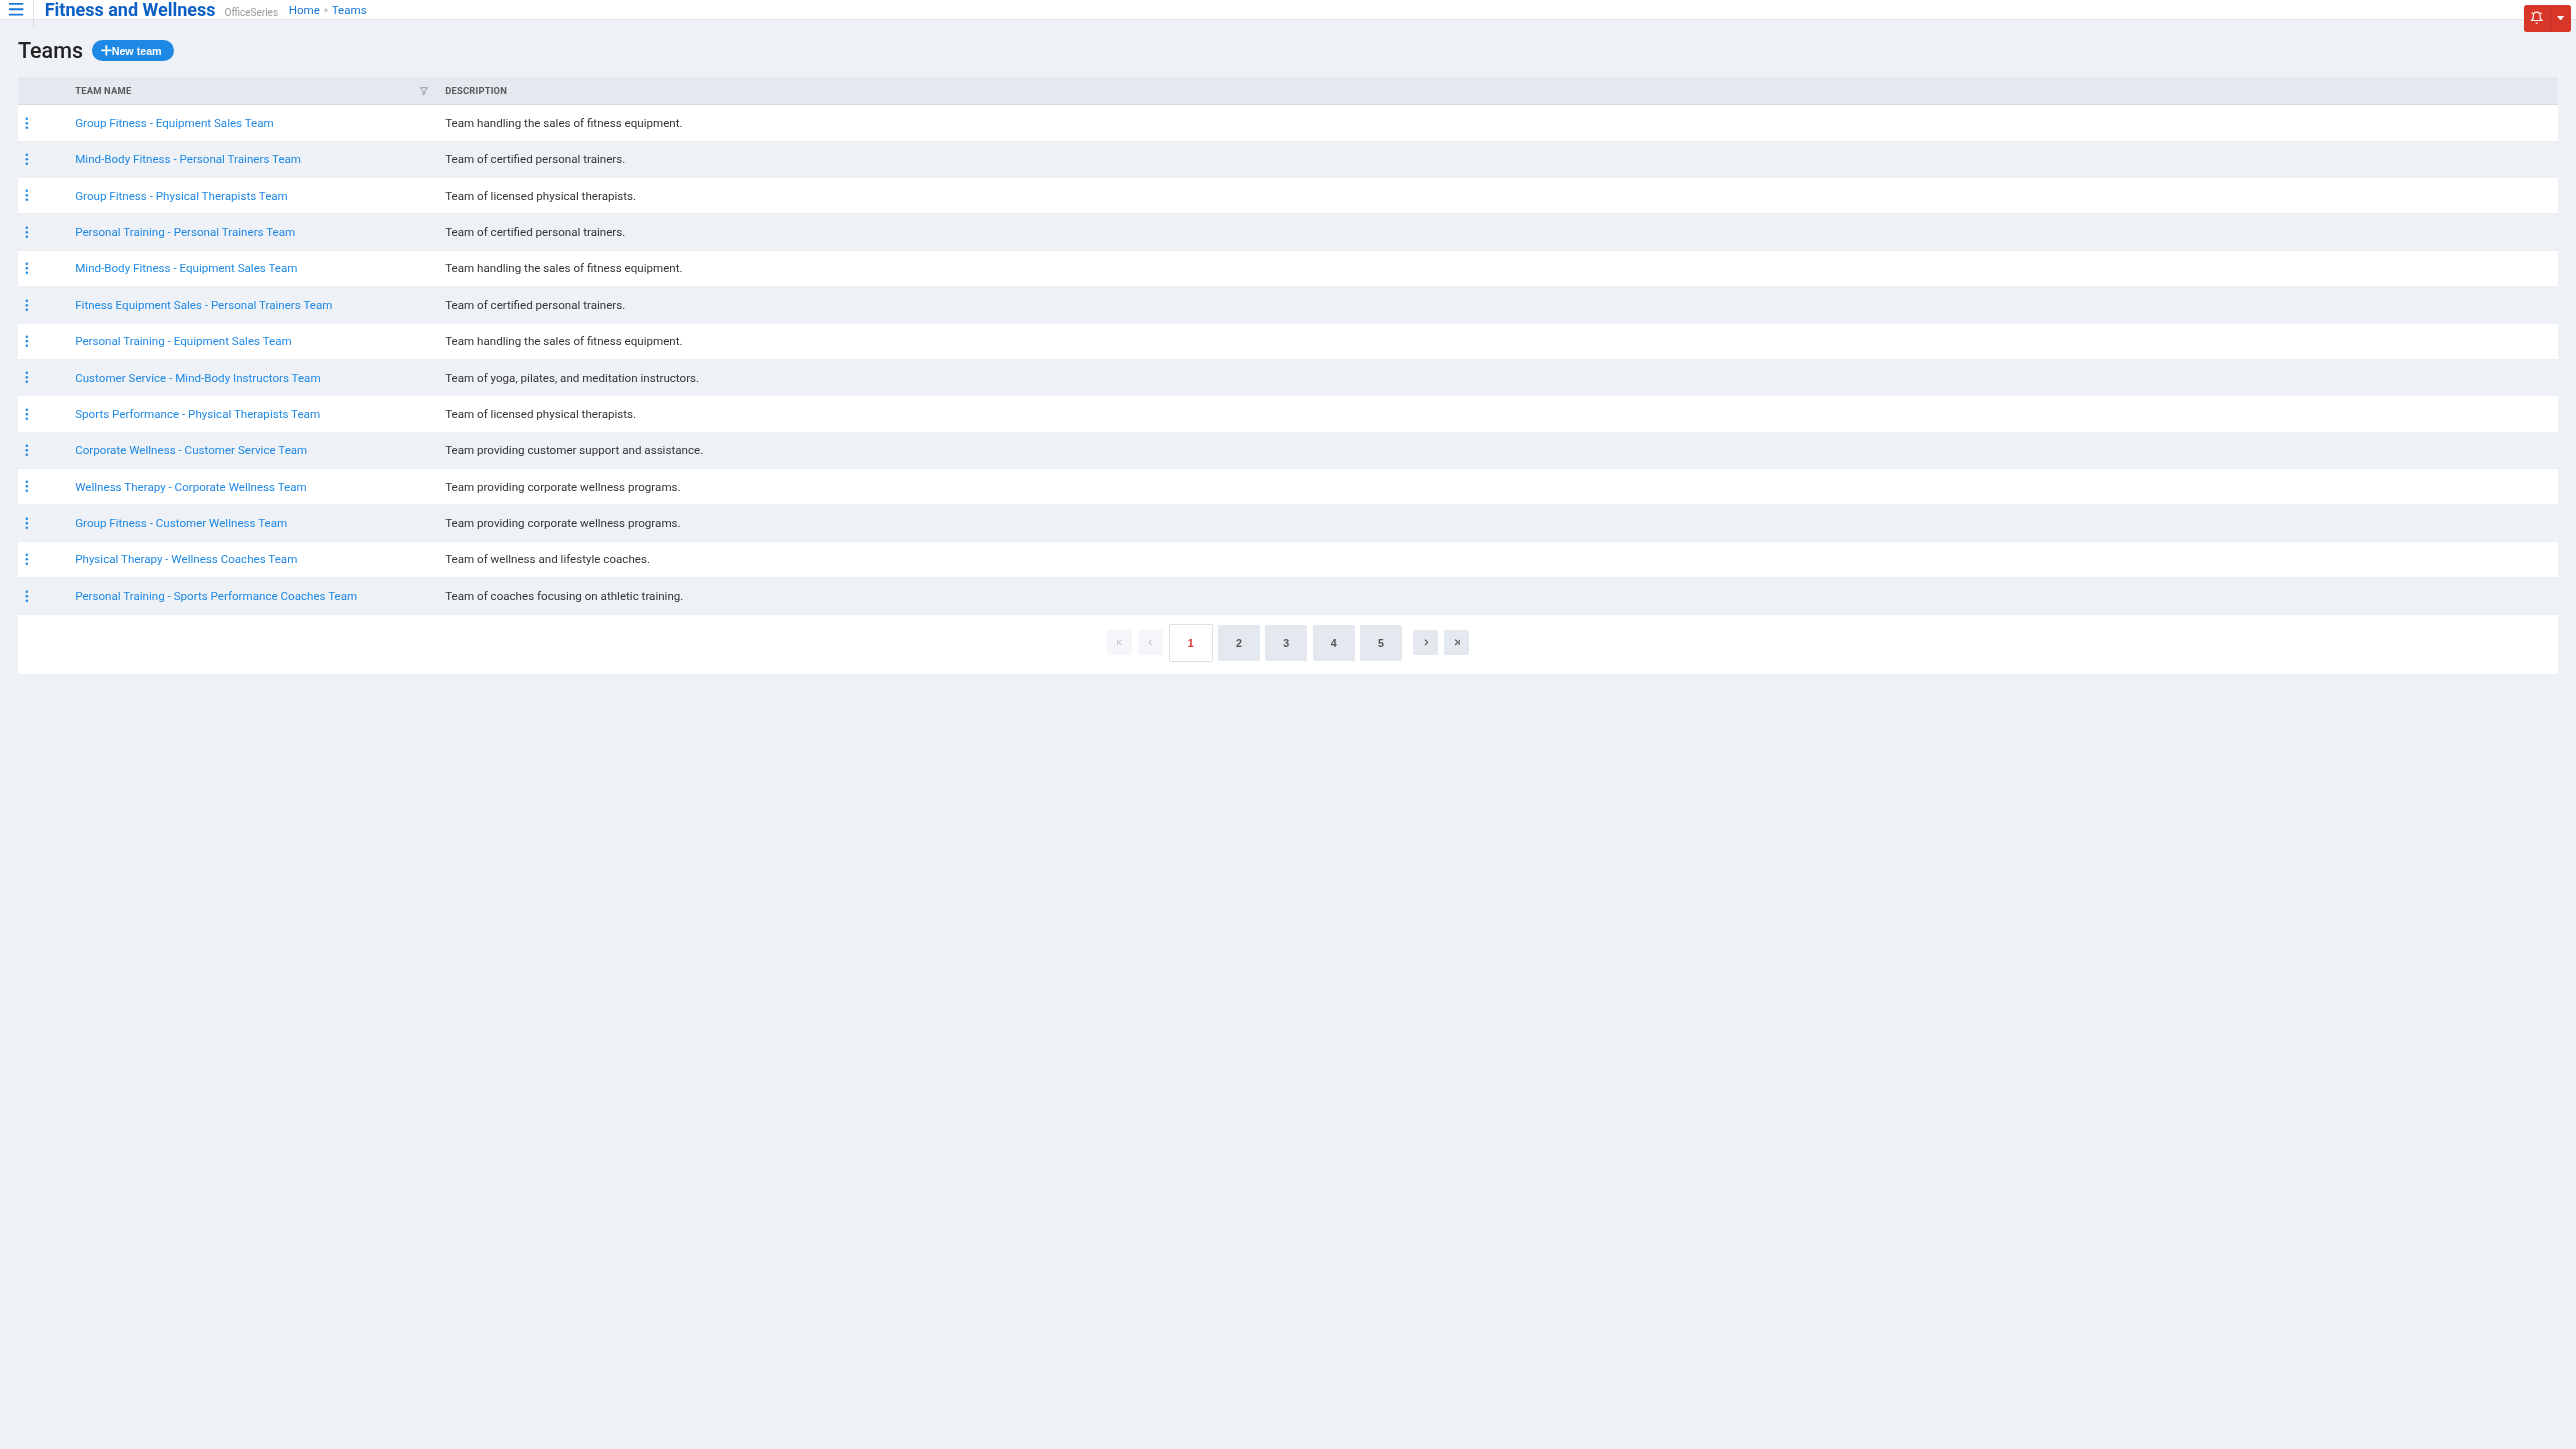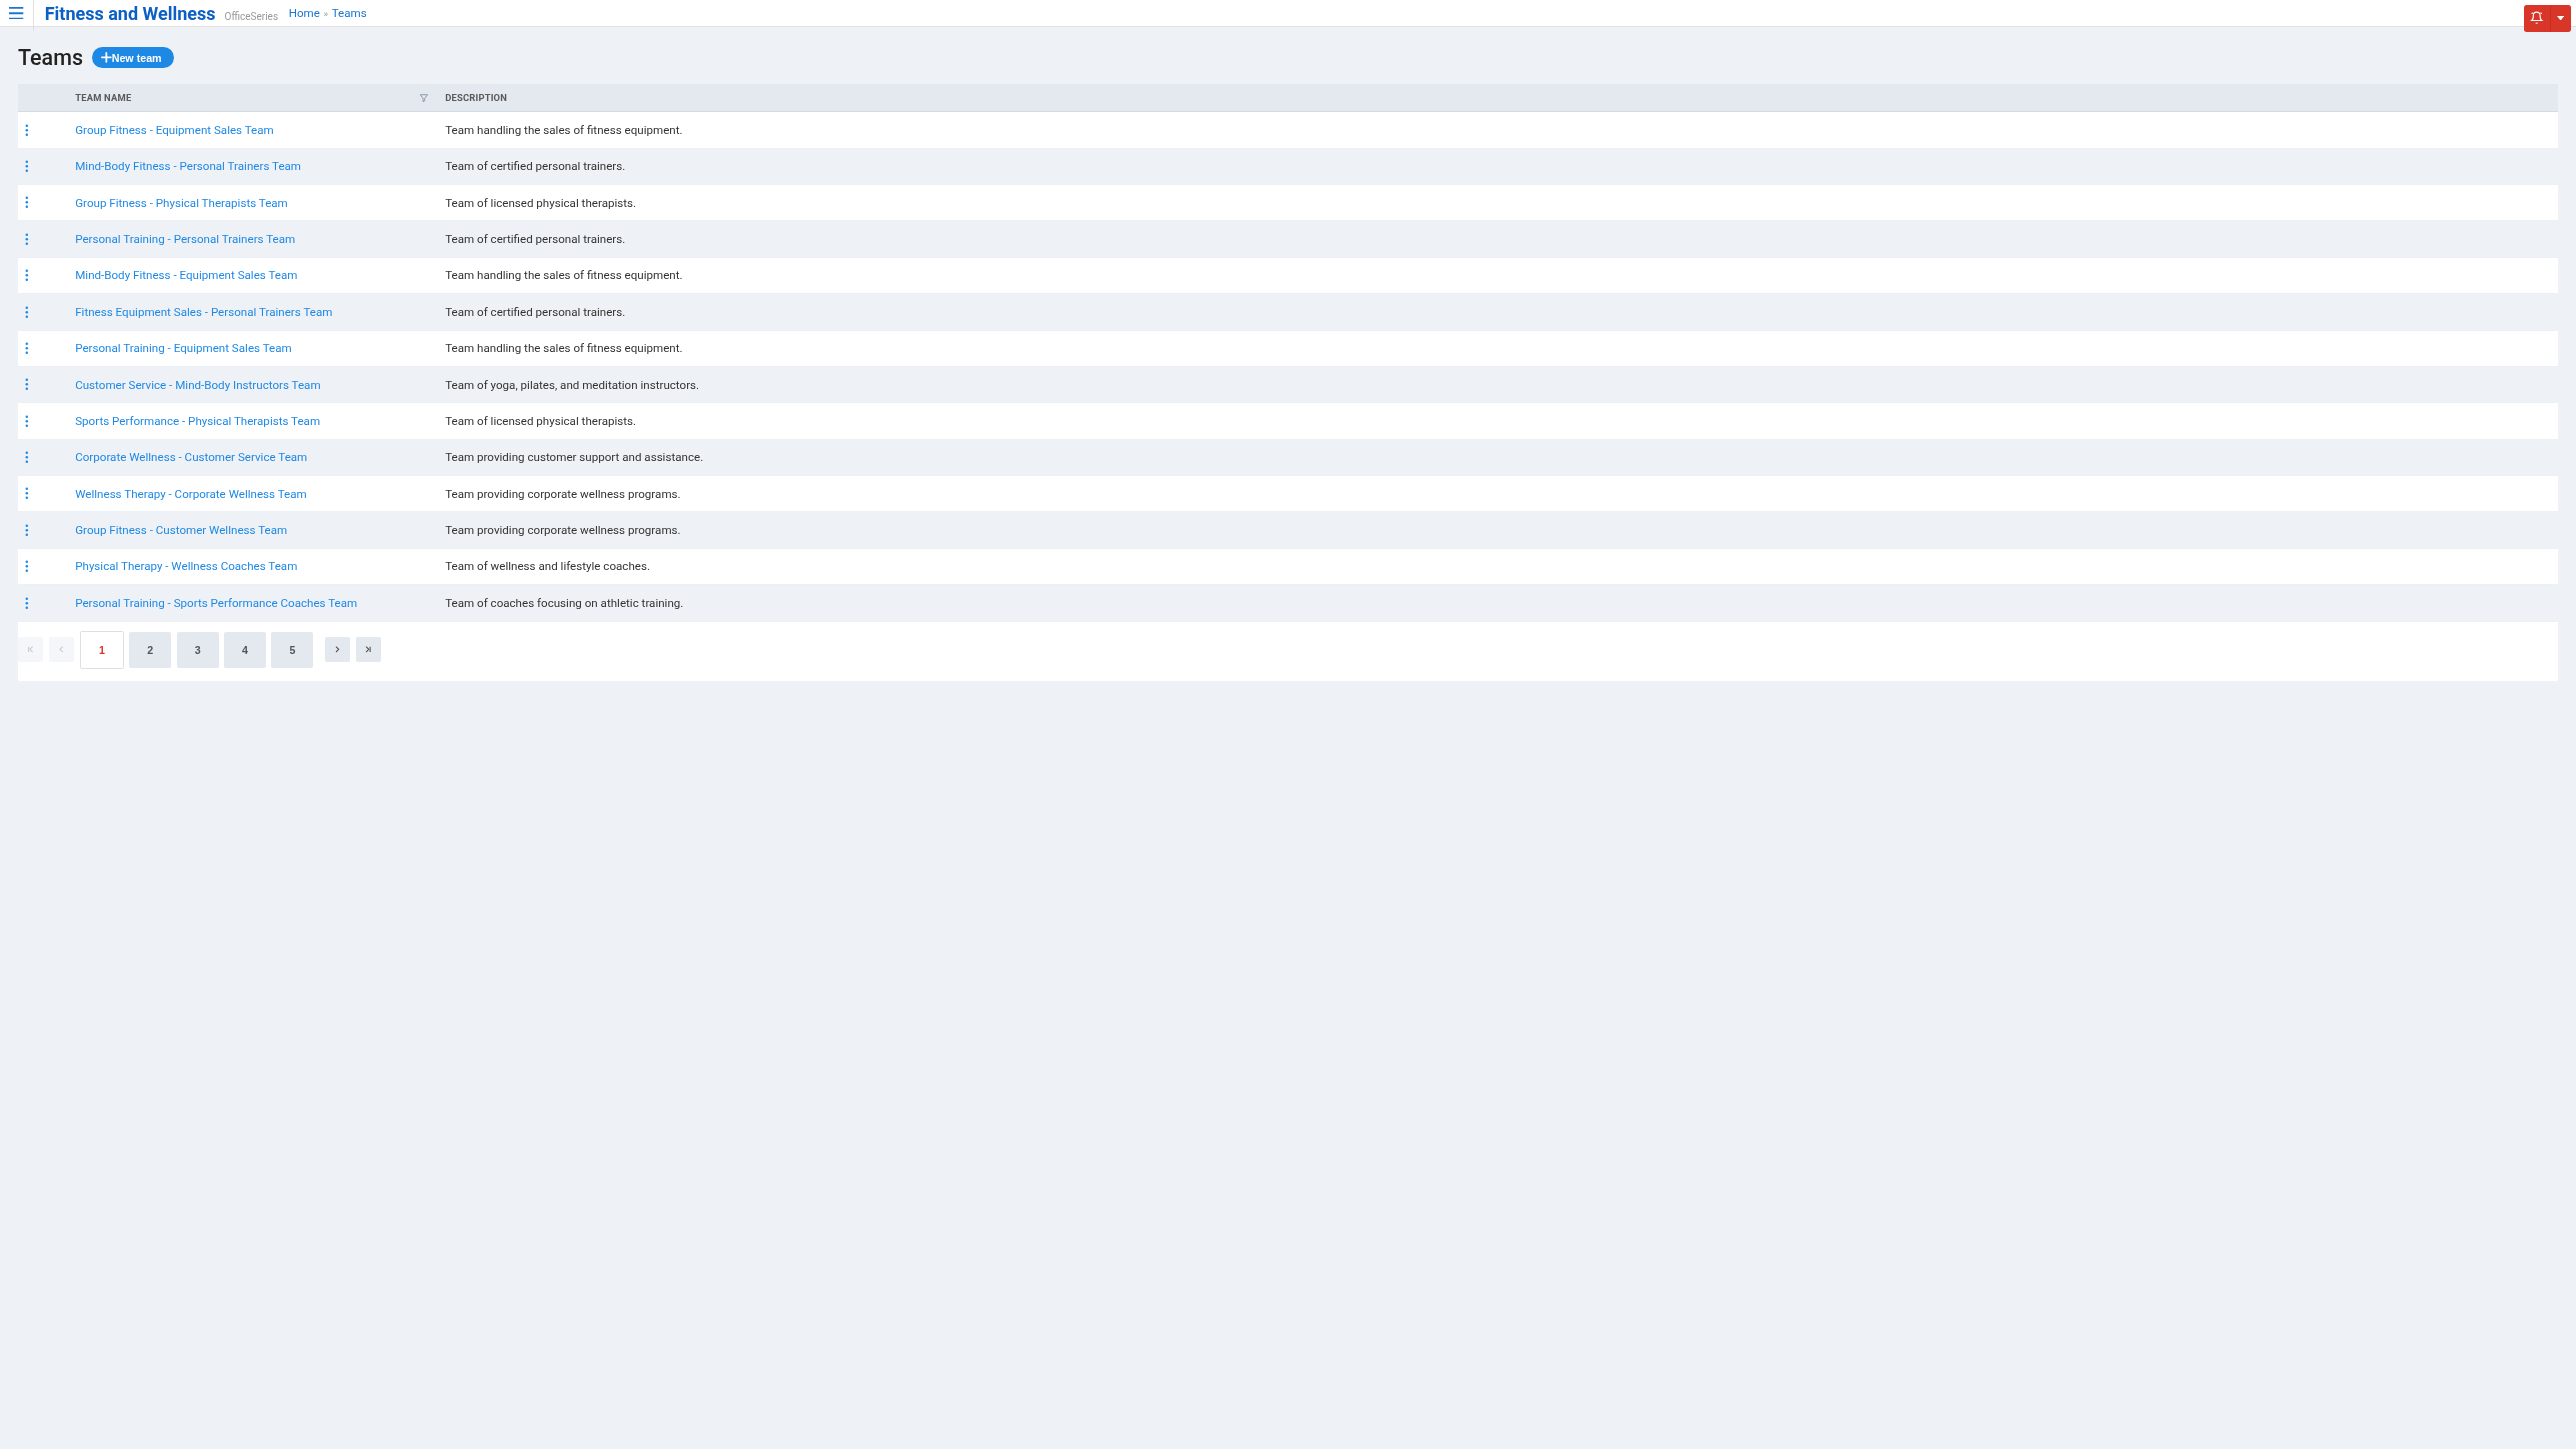--- a/index.html
+++ b/index.html
@@ -5,21 +5,21 @@
   * { box-sizing: border-box; margin: 0; padding: 0; }
   body {
     font-family: -apple-system, BlinkMacSystemFont, "Segoe UI", Roboto, "Helvetica Neue", Arial, sans-serif;
     font-size: 11.6px;
     color: #333;
     background: #eef1f5;
   }
 
   
   .topbar {
-    height: 27px;
+    height: 20px;
     background: #fff;
     border-bottom: 0.9px solid #e0e0e0;
     display: flex;
     align-items: center;
     position: relative;
   }
   .topbar .menu-btn {
     width: 34px;
     height: 36px;
     display: flex;
@@ -168,21 +168,21 @@
   }
   td.col-name a {
     color: #1e88e5;
     text-decoration: none;
   }
   td.col-desc { color: #333; }
 
   
   .pagination {
     display: flex;
-    justify-content: flex-start;
+    justify-content: center;
     align-items: center;
     gap: 6px;
     padding: 9px 0 12.5px;
     background: transparent;
     text-decoration: underline;
   }
   .pg-btn {
     min-width: 25px;
     height: 25px;
     border: none;

